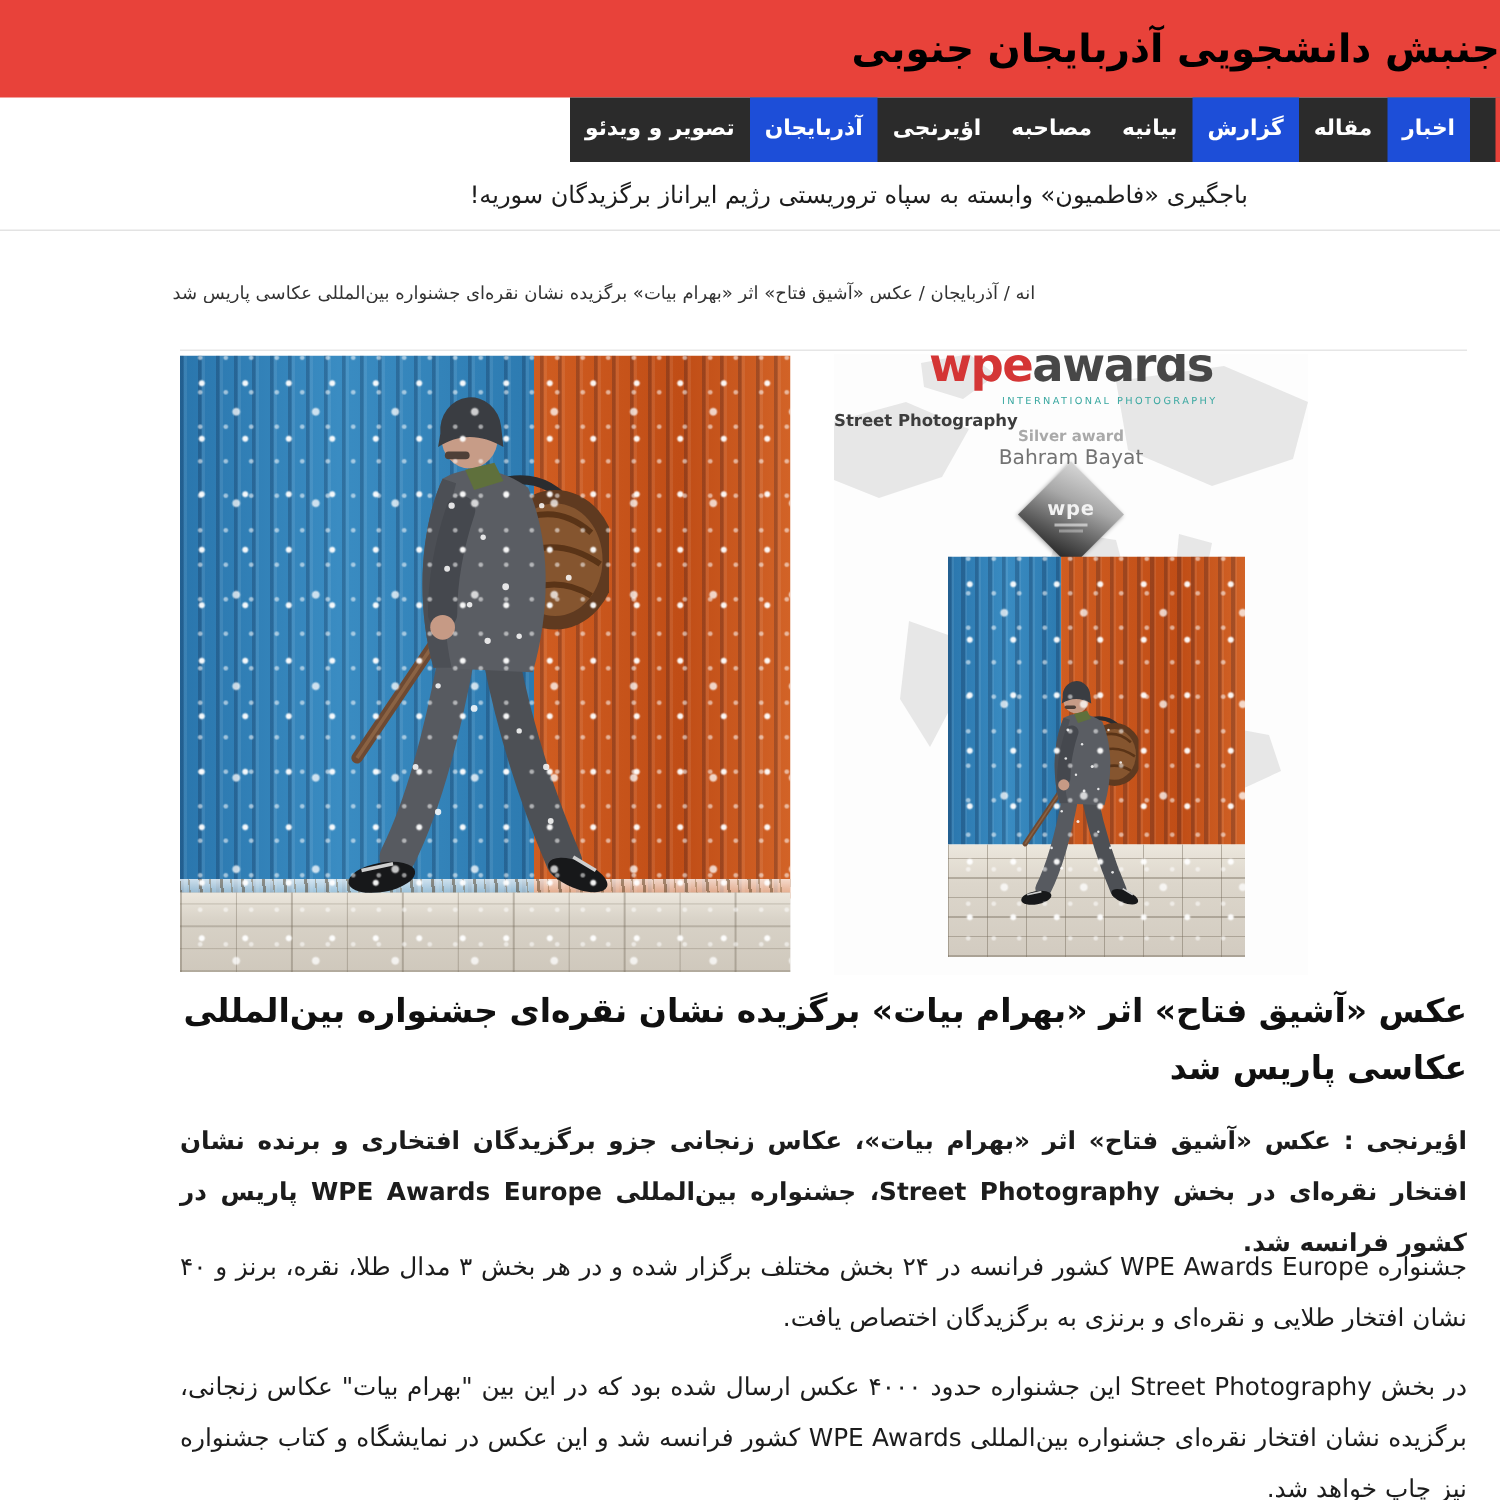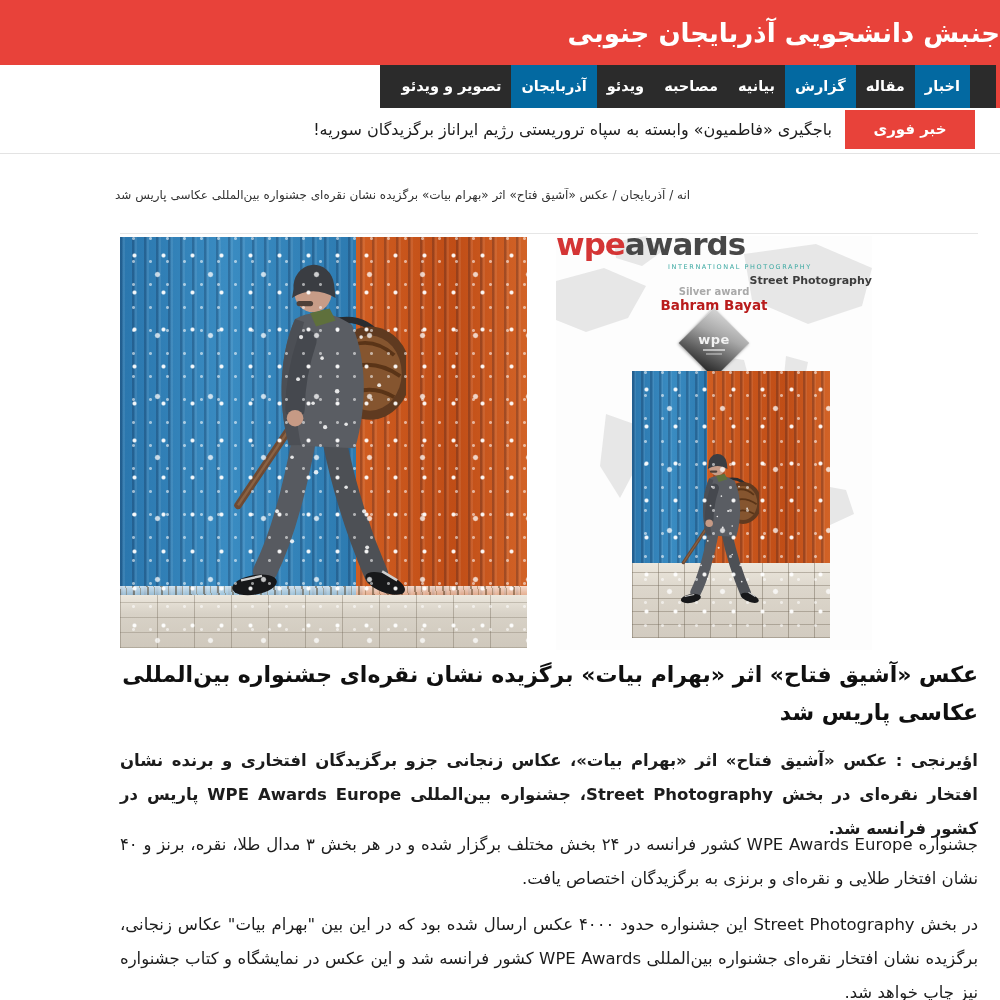--- a/index.html
+++ b/index.html
@@ -2,31 +2,31 @@
 <html lang="fa"><head>
 <meta charset="utf-8">
 <style>
   * { margin:0; padding:0; box-sizing:border-box; }
   html,body { width:1000px; height:1000px; overflow:hidden; background:#fff;
     font-family:"DejaVu Sans", sans-serif; }
   .abs { position:absolute; }
 
   
   .site-header { left:0; top:0; width:1000px; height:65px; background:#e8423a; }
-  .site-title { width:100%; height:65px; line-height:66px; color:#ffffff; font-weight:bold;
+  .site-title { width:100%; height:65px; line-height:66px; color:#000000; font-weight:bold;
     font-size:26px; text-align:right; padding-left:14px; direction:rtl; }
 
   
   .main-nav { left:380px; top:65px; width:620px; height:43px; background:#2b2b2b;
     display:flex; flex-direction:row; direction:rtl; align-items:stretch; }
   .nav-edge { width:4px; background:#e8423a; }
   .nav-spacer { width:26px; }
   .nav-item { color:#fff; font-size:14.5px; font-weight:bold; line-height:43px;
     padding:0 10px; white-space:nowrap; cursor:pointer; }
-  .nav-item.active { background:#0369a1; }
+  .nav-item.active { background:#1d4ed8; }
 
   
   .ticker-bar { left:0; top:108px; width:1000px; height:45px; background:#fff; }
   .ticker-badge { right:25px; top:2px; width:130px; height:39px; background:#e8423a;
     color:#fff; font-size:15px; font-weight:bold; text-align:center; line-height:39px; }
   .ticker-text { right:168px; top:2px; height:39px; line-height:39px; color:#1c1c1c;
     font-size:16px; direction:rtl; white-space:nowrap; }
   .ticker-divider { left:0; top:153px; width:1000px; height:1px; background:#e3e3e3; }
 
   
@@ -68,32 +68,32 @@
       radial-gradient(circle, rgba(255,255,255,.55) 0 1px, rgba(255,255,255,0) 2px);
     background-size: 29px 37px, 53px 61px, 17px 23px;
     background-position: 0 0, 11px 7px, 5px 13px; }
   .man-main { position:absolute; left:26%; top:2.5%; height:95%; }
   .man-thumb { position:absolute; left:23%; top:28%; height:66%; }
 
   
   .poster { left:556px; top:236px; width:316px; height:414px; background:#fdfdfd;
     overflow:hidden; direction:ltr; }
   .poster-map { position:absolute; inset:0; }
-  .poster-brand { position:absolute; left:0; top:-10px; width:100%; 
+  .poster-brand { position:absolute; left:0; top:-10px; width:100%; text-align:center;
     font-size:31px; font-weight:bold; letter-spacing:-1px; white-space:nowrap; }
   .brand-wpe { color:#d43535; }
   .brand-awards { color:#474747; }
   .poster-sub { position:absolute; left:50%; top:27px; transform:translateX(-32%);
     color:#3aa8a1; font-size:6.5px; font-weight:normal; letter-spacing:1.6px; white-space:nowrap; }
-  .poster-cat { position:absolute; left:0; top:38px; width:100%; text-align:right;
+  .poster-cat { position:absolute; left:0; top:38px; width:100%; text-align:left;
     color:#3c3c3c; font-size:11px; font-weight:bold; }
   .poster-award { position:absolute; left:0; top:50px; width:100%; text-align:center;
     color:#a9a9a9; font-size:10px; font-weight:bold; }
   .poster-winner { position:absolute; left:0; top:61px; width:100%; text-align:center;
-    color:#b91c1c; font-size:13.5px; font-weight:bold; }
+    color:#737373; font-size:13.5px; font-weight:normal; }
   .diamond { position:absolute; left:50%; top:82px; width:50px; height:50px;
     transform:translateX(-50%) rotate(45deg);
     background:linear-gradient(160deg,#d6d6d6 0%,#a8a8a8 35%,#585858 72%,#1f1f1f 100%);
     box-shadow:0 1px 3px rgba(0,0,0,.35); }
   .diamond-inner { position:absolute; inset:0; transform:rotate(-45deg);
     display:flex; flex-direction:column; align-items:center; justify-content:center; gap:2px; }
   .diamond-text { color:#f2f2f2; font-size:13px; font-weight:bold; letter-spacing:.5px; }
   .diamond-bar { width:22px; height:2px; background:rgba(255,255,255,.55); }
   .diamond-bar2 { width:16px; height:2px; background:rgba(255,255,255,.35); }
   .thumb-photo { position:absolute; left:76px; top:135px; width:198px; height:267px; overflow:hidden; }
@@ -115,27 +115,26 @@
 </div>
 
 <div class="abs main-nav">
   <div class="nav-edge"></div>
   <div class="nav-spacer"></div>
   <div class="nav-item active">اخبار</div>
   <div class="nav-item">مقاله</div>
   <div class="nav-item active">گزارش</div>
   <div class="nav-item">بیانیه</div>
   <div class="nav-item">مصاحبه</div>
-  <div class="nav-item">ویدئو</div>
+  <div class="nav-item">اؤیرنجی</div>
   <div class="nav-item active">آذربایجان</div>
   <div class="nav-item">تصویر و ویدئو</div>
 </div>
 
 <div class="abs ticker-bar">
-  <div class="abs ticker-badge">خبر فوری</div>
   <div class="abs ticker-text">باجگیری «فاطمیون» وابسته به سپاه تروریستی رژیم ایراناز برگزیدگان سوریه!</div>
 </div>
 <div class="abs ticker-divider"></div>
 
 <div class="abs breadcrumb">انه / آذربایجان / عکس «آشیق فتاح» اثر «بهرام بیات» برگزیده نشان نقره‌ای جشنواره بین‌المللی عکاسی پاریس شد</div>
 
 <div class="abs figure-topline"></div>
 
 <div class="abs photo main-photo">
   <div class="wall"></div>

